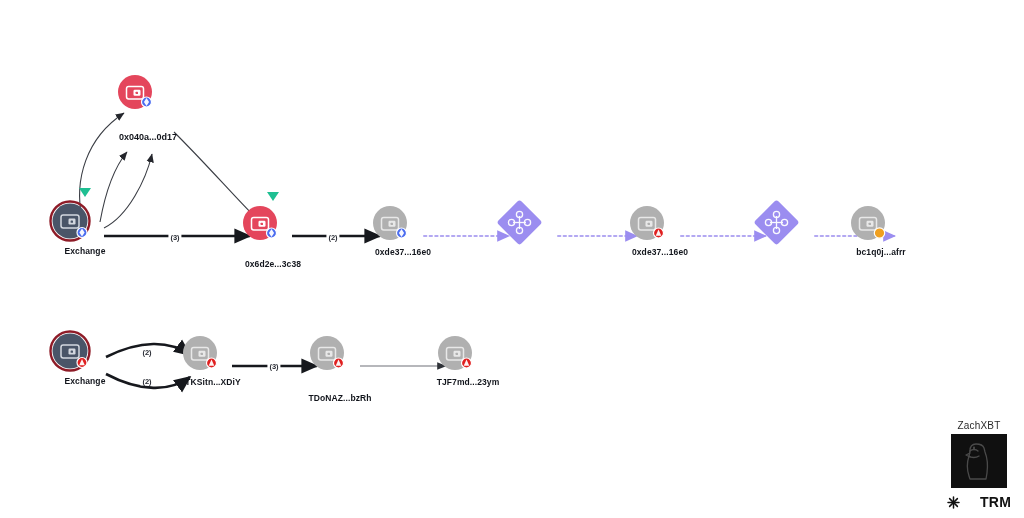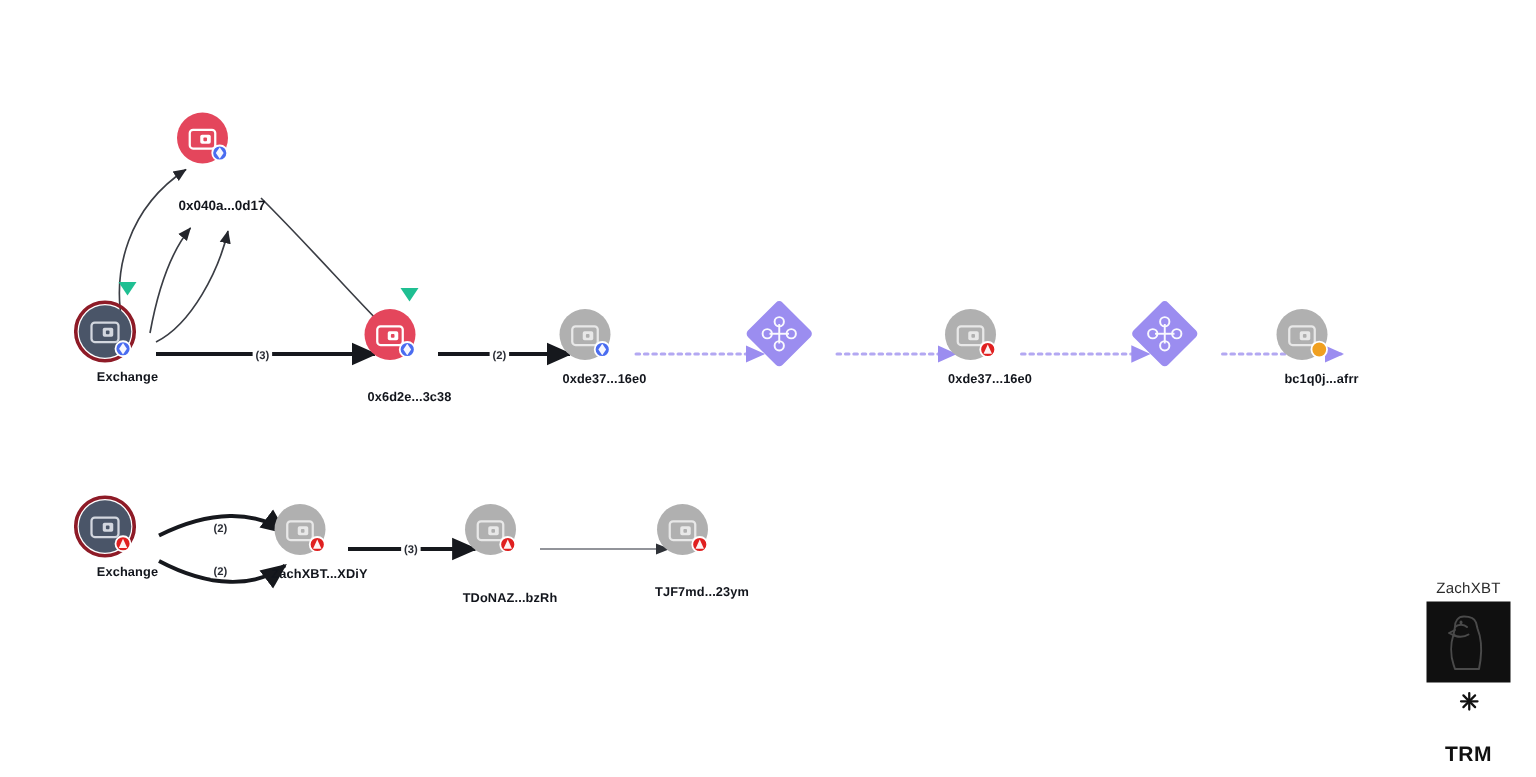--- a/index.html
+++ b/index.html
@@ -74,21 +74,20 @@
     display: flex;
     align-items: center;
     justify-content: center;
   }
   .wm-trm {
     margin-top: 6px;
     display: flex;
     align-items: center;
     justify-content: center;
     gap: 20px;
-    flex-direction: column;
   }
   .wm-trm-text {
     font-size: 14px;
     font-weight: bold;
     color: #111111;
     letter-spacing: .3px;
   }
 </style>
 </head>
 <body>
@@ -308,21 +307,21 @@
     <g>
       <rect x="17.5" y="20.5" width="17" height="12.5" rx="2.2" fill="none" stroke="#e8e8e8" stroke-width="1.5"></rect>
       <rect x="24.5" y="23.8" width="7" height="6" rx="1.2" fill="#e8e8e8"></rect>
       <rect x="26.6" y="25.7" width="2.4" height="2.4" rx="0.6" fill="#b0b0b0"></rect>
     </g>
     <g>
       <circle cx="37.5" cy="36" r="5" fill="#e02020" stroke="#ffffff" stroke-width="1.2"></circle>
       <path d="M37.5,32.6 L40.3,38.8 L34.7,38.8 Z" fill="#ffffff" opacity="0.95"></path>
     </g>
   </svg>
-  <div class="node-label" style="top:24px;">ZachXBT...XDiY</div>
+  <div class="node-label" style="top:24px;">TKSitn...XDiY</div>
 </div>
 
 <div class="node" style="left:340px; top:366px;">
   <svg width="52" height="52" viewBox="0 0 52 52" style="display:block; margin-left:-26px; margin-top:-26px;">
     <circle cx="26" cy="26" r="17" fill="#b0b0b0"></circle>
     <g>
       <rect x="17.5" y="20.5" width="17" height="12.5" rx="2.2" fill="none" stroke="#e8e8e8" stroke-width="1.5"></rect>
       <rect x="24.5" y="23.8" width="7" height="6" rx="1.2" fill="#e8e8e8"></rect>
       <rect x="26.6" y="25.7" width="2.4" height="2.4" rx="0.6" fill="#b0b0b0"></rect>
     </g>
@@ -340,21 +339,21 @@
     <g>
       <rect x="17.5" y="20.5" width="17" height="12.5" rx="2.2" fill="none" stroke="#e8e8e8" stroke-width="1.5"></rect>
       <rect x="24.5" y="23.8" width="7" height="6" rx="1.2" fill="#e8e8e8"></rect>
       <rect x="26.6" y="25.7" width="2.4" height="2.4" rx="0.6" fill="#b0b0b0"></rect>
     </g>
     <g>
       <circle cx="37.5" cy="36" r="5" fill="#e02020" stroke="#ffffff" stroke-width="1.2"></circle>
       <path d="M37.5,32.6 L40.3,38.8 L34.7,38.8 Z" fill="#ffffff" opacity="0.95"></path>
     </g>
   </svg>
-  <div class="node-label" style="top:24px;margin-top:12px;">TJF7md...23ym</div>
+  <div class="node-label" style="top:24px;">TJF7md...23ym</div>
 </div>
 
 <div class="edge-label" style="left:175px; top:237px;">(3)</div>
 <div class="edge-label" style="left:333px; top:237px;">(2)</div>
 <div class="edge-label" style="left:147px; top:352px;">(2)</div>
 <div class="edge-label" style="left:147px; top:381px;">(2)</div>
 <div class="edge-label" style="left:274px; top:366px;">(3)</div>
 
 <div class="free-label" style="left:148px; top:137px;">0x040a...0d17</div>
 

